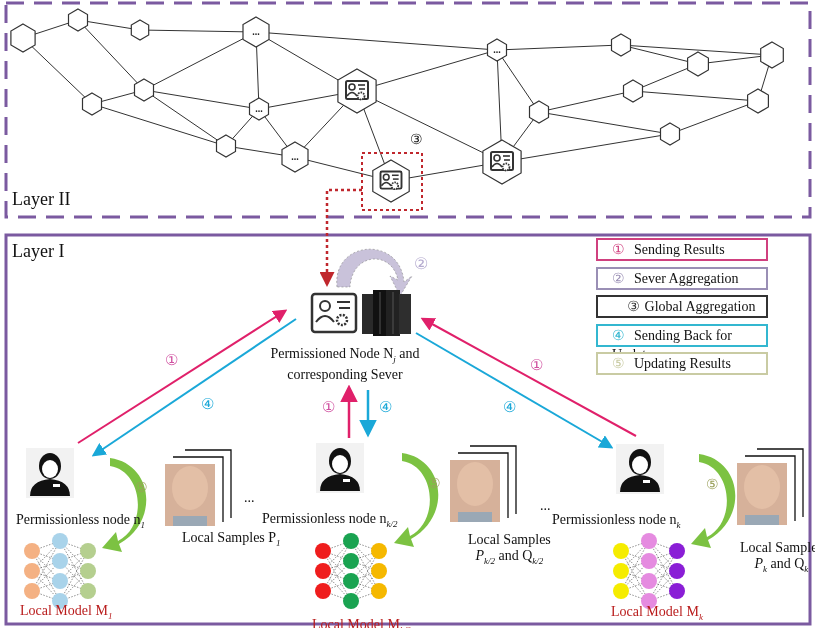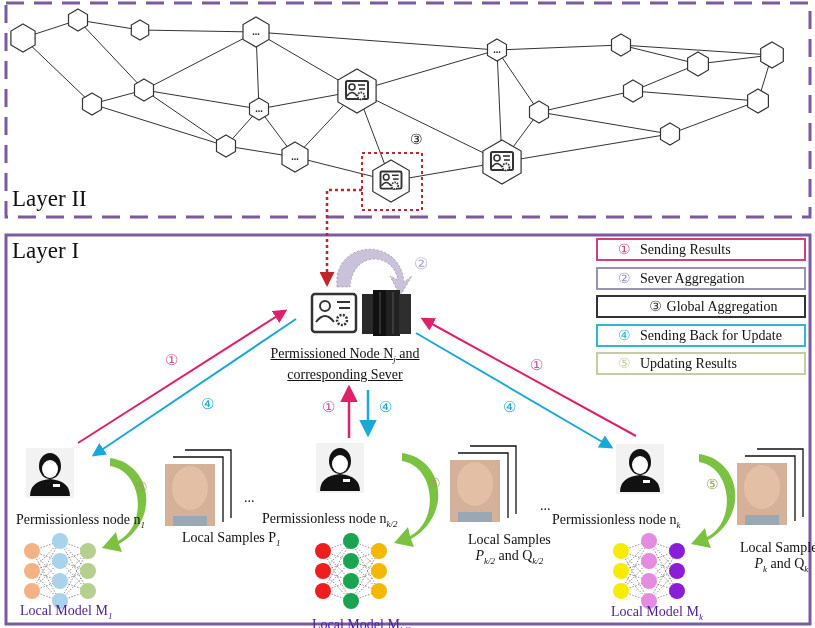--- a/index.html
+++ b/index.html
@@ -1,23 +1,23 @@
 <!DOCTYPE html>
 <html><head>
 <meta charset="utf-8">
 <style>
   html,body{margin:0;padding:0;background:#fff;}
   body{width:815px;height:628px;position:relative;overflow:hidden;font-family:"Liberation Serif","DejaVu Serif",serif;color:#111;}
   svg{position:absolute;left:0;top:0;}
   .lbl{position:absolute;white-space:nowrap;font-size:14px;line-height:16px;}
-  .layer-title{font-size:23px;}
-  .legend{position:absolute;left:596px;width:210px;height:23px;box-sizing:border-box;border:2px solid #888;background:#fff;font-size:14px;line-height:19px;padding-left:20px;}
+  .layer-title{font-size:18px;}
+  .legend{position:absolute;left:596px;width:172px;height:23px;box-sizing:border-box;border:2px solid #888;background:#fff;font-size:14px;line-height:19px;padding-left:14px;}
   .legend .num{display:inline-block;width:22px;}
   .center{text-align:center;}
-  .model{color:#4c1d95;font-size:14px;}
+  .model{color:#b91c1c;font-size:14px;}
   i{font-style:italic;}
   sub{font-size:9px;}
 </style>
 </head>
 <body>
 
 <svg width="815" height="628">
   <defs>
     <marker id="mp" viewBox="0 0 10 10" refX="8" refY="5" markerWidth="7" markerHeight="7" orient="auto">
         <path d="M0,0 L10,5 L0,10 z" fill="#e0206a"></path>
@@ -347,21 +347,21 @@
         <circle cx="677" cy="591" r="8" fill="#8a1ed6"></circle>
       </g>
     </g>
 </svg>
 
 <div class="lbl layer-title" style="left:12px;top:191px;">Layer II</div>
 <div class="lbl layer-title" style="left:12px;top:243px;">Layer I</div>
 <div class="lbl" style="left:410px;top:132px;font-size:14px;">③</div>
 <div class="lbl" style="left:414px;top:256px;color:#b6acd0;font-size:16px;">②</div>
 
-<div class="lbl center" style="left:245px;top:346px;width:200px;font-size:14px;text-decoration:underline;">
+<div class="lbl center" style="left:245px;top:346px;width:200px;font-size:14px;">
   <div><span>Permissioned Node N</span><sub><i>j</i></sub><span> and</span></div>
   <div>corresponding Sever</div>
 </div>
 
 <div class="lbl" style="left:165px;top:352px;color:#d050a0;font-size:15px;">①</div>
 <div class="lbl" style="left:201px;top:396px;color:#1aa8d8;font-size:15px;">④</div>
 <div class="lbl" style="left:322px;top:399px;color:#d050a0;font-size:15px;">①</div>
 <div class="lbl" style="left:379px;top:399px;color:#1aa8d8;font-size:15px;">④</div>
 <div class="lbl" style="left:530px;top:357px;color:#d050a0;font-size:15px;">①</div>
 <div class="lbl" style="left:503px;top:399px;color:#1aa8d8;font-size:15px;">④</div>

